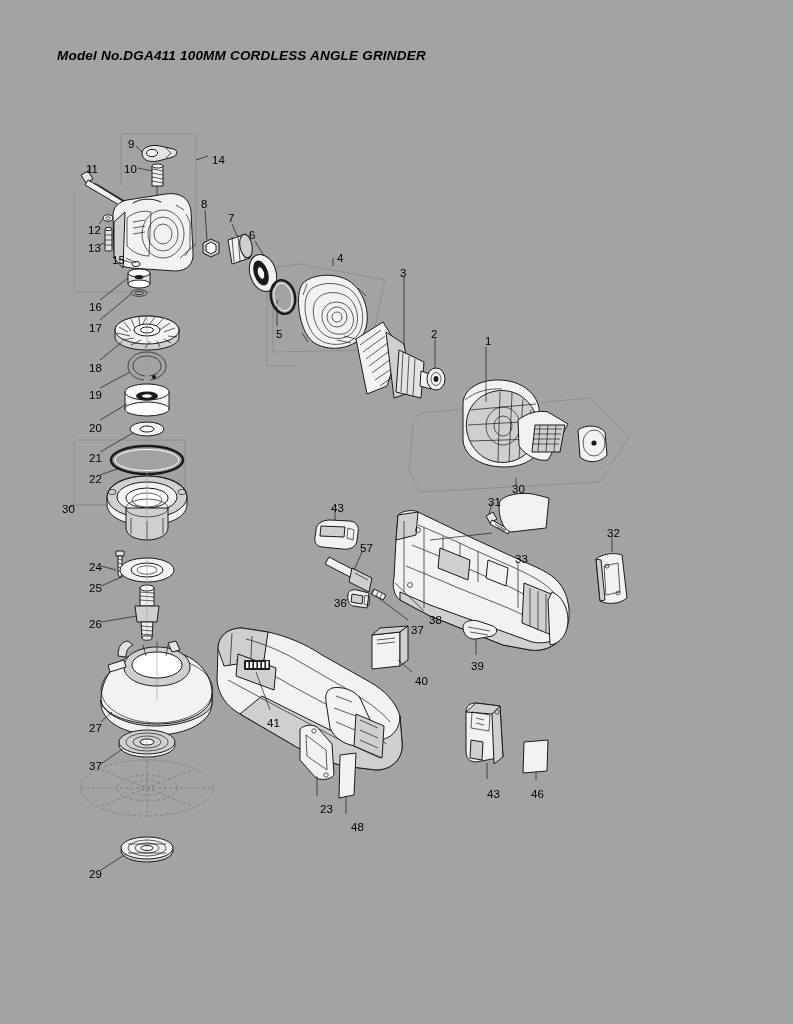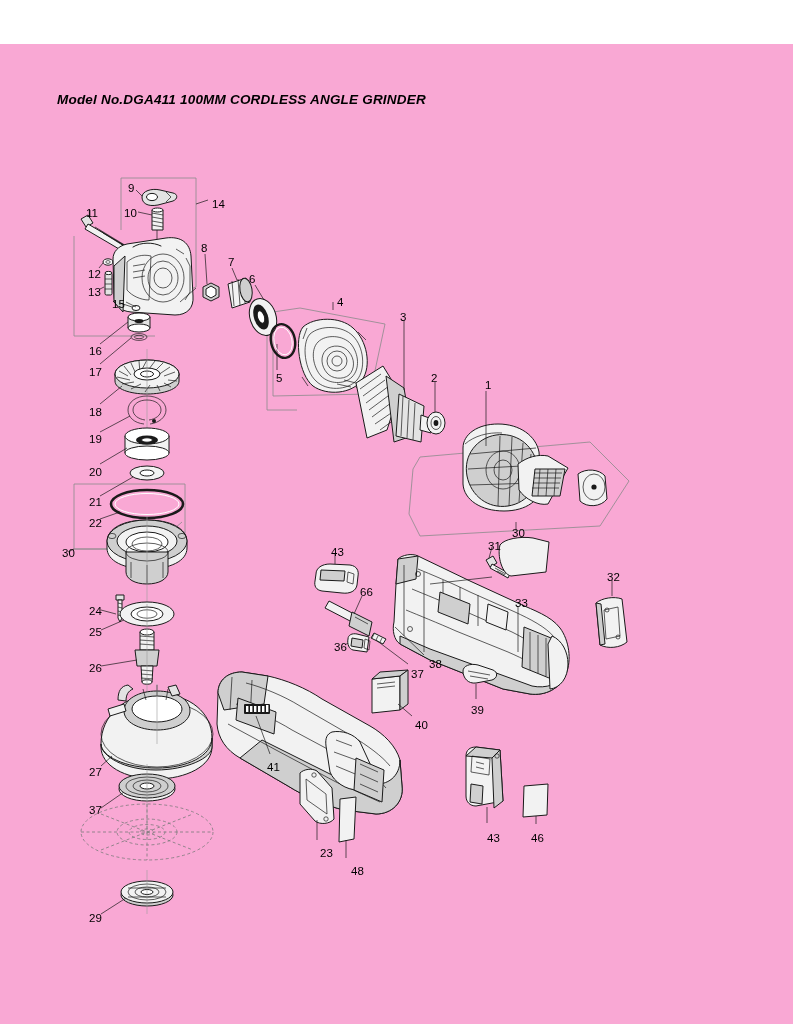--- a/index.html
+++ b/index.html
@@ -1,19 +1,19 @@
 <!DOCTYPE html>
 <html><head>
 <meta charset="utf-8">
 <title>Parts Diagram</title>
 <style>
   html,body{margin:0;padding:0;background:#fff;}
   body{width:793px;height:1024px;position:relative;overflow:hidden;
        font-family:"Liberation Sans","DejaVu Sans",sans-serif;color:#000;}
-  #page{position:absolute;inset:0;background:#f9a8d4;margin-top:44px;}
+  #page{position:absolute;inset:0;background:#a3a3a3;}
   #title{position:absolute;left:57px;top:48px;font-size:13.5px;font-weight:bold;
          font-style:italic;letter-spacing:.2px;white-space:nowrap;}
   #art{position:absolute;left:0;top:0;width:793px;height:1024px;}
   .callout{position:absolute;font-size:11.5px;font-weight:normal;
            font-family:"Liberation Sans","DejaVu Sans",sans-serif;
            color:#000;line-height:1;white-space:nowrap;}
 </style>
 </head>
 <body>
 
@@ -544,21 +544,21 @@
   <div class="callout" style="left:89px;top:583px">25</div>
   <div class="callout" style="left:89px;top:619px">26</div>
   <div class="callout" style="left:89px;top:723px">27</div>
   <div class="callout" style="left:89px;top:761px">37</div>
   <div class="callout" style="left:89px;top:869px">29</div>
   <div class="callout" style="left:512px;top:484px">30</div>
   <div class="callout" style="left:488px;top:497px">31</div>
   <div class="callout" style="left:607px;top:528px">32</div>
   <div class="callout" style="left:515px;top:554px">33</div>
   <div class="callout" style="left:331px;top:503px">43</div>
-  <div class="callout" style="left:360px;top:543px">66</div>
+  <div class="callout" style="left:360px;top:543px">57</div>
   <div class="callout" style="left:334px;top:598px">36</div>
   <div class="callout" style="left:411px;top:625px">37</div>
   <div class="callout" style="left:429px;top:615px">38</div>
   <div class="callout" style="left:471px;top:661px">39</div>
   <div class="callout" style="left:415px;top:676px">40</div>
   <div class="callout" style="left:267px;top:718px">41</div>
   <div class="callout" style="left:320px;top:804px">23</div>
   <div class="callout" style="left:487px;top:789px">43</div>
   <div class="callout" style="left:531px;top:789px">46</div>
   <div class="callout" style="left:351px;top:822px">48</div>

